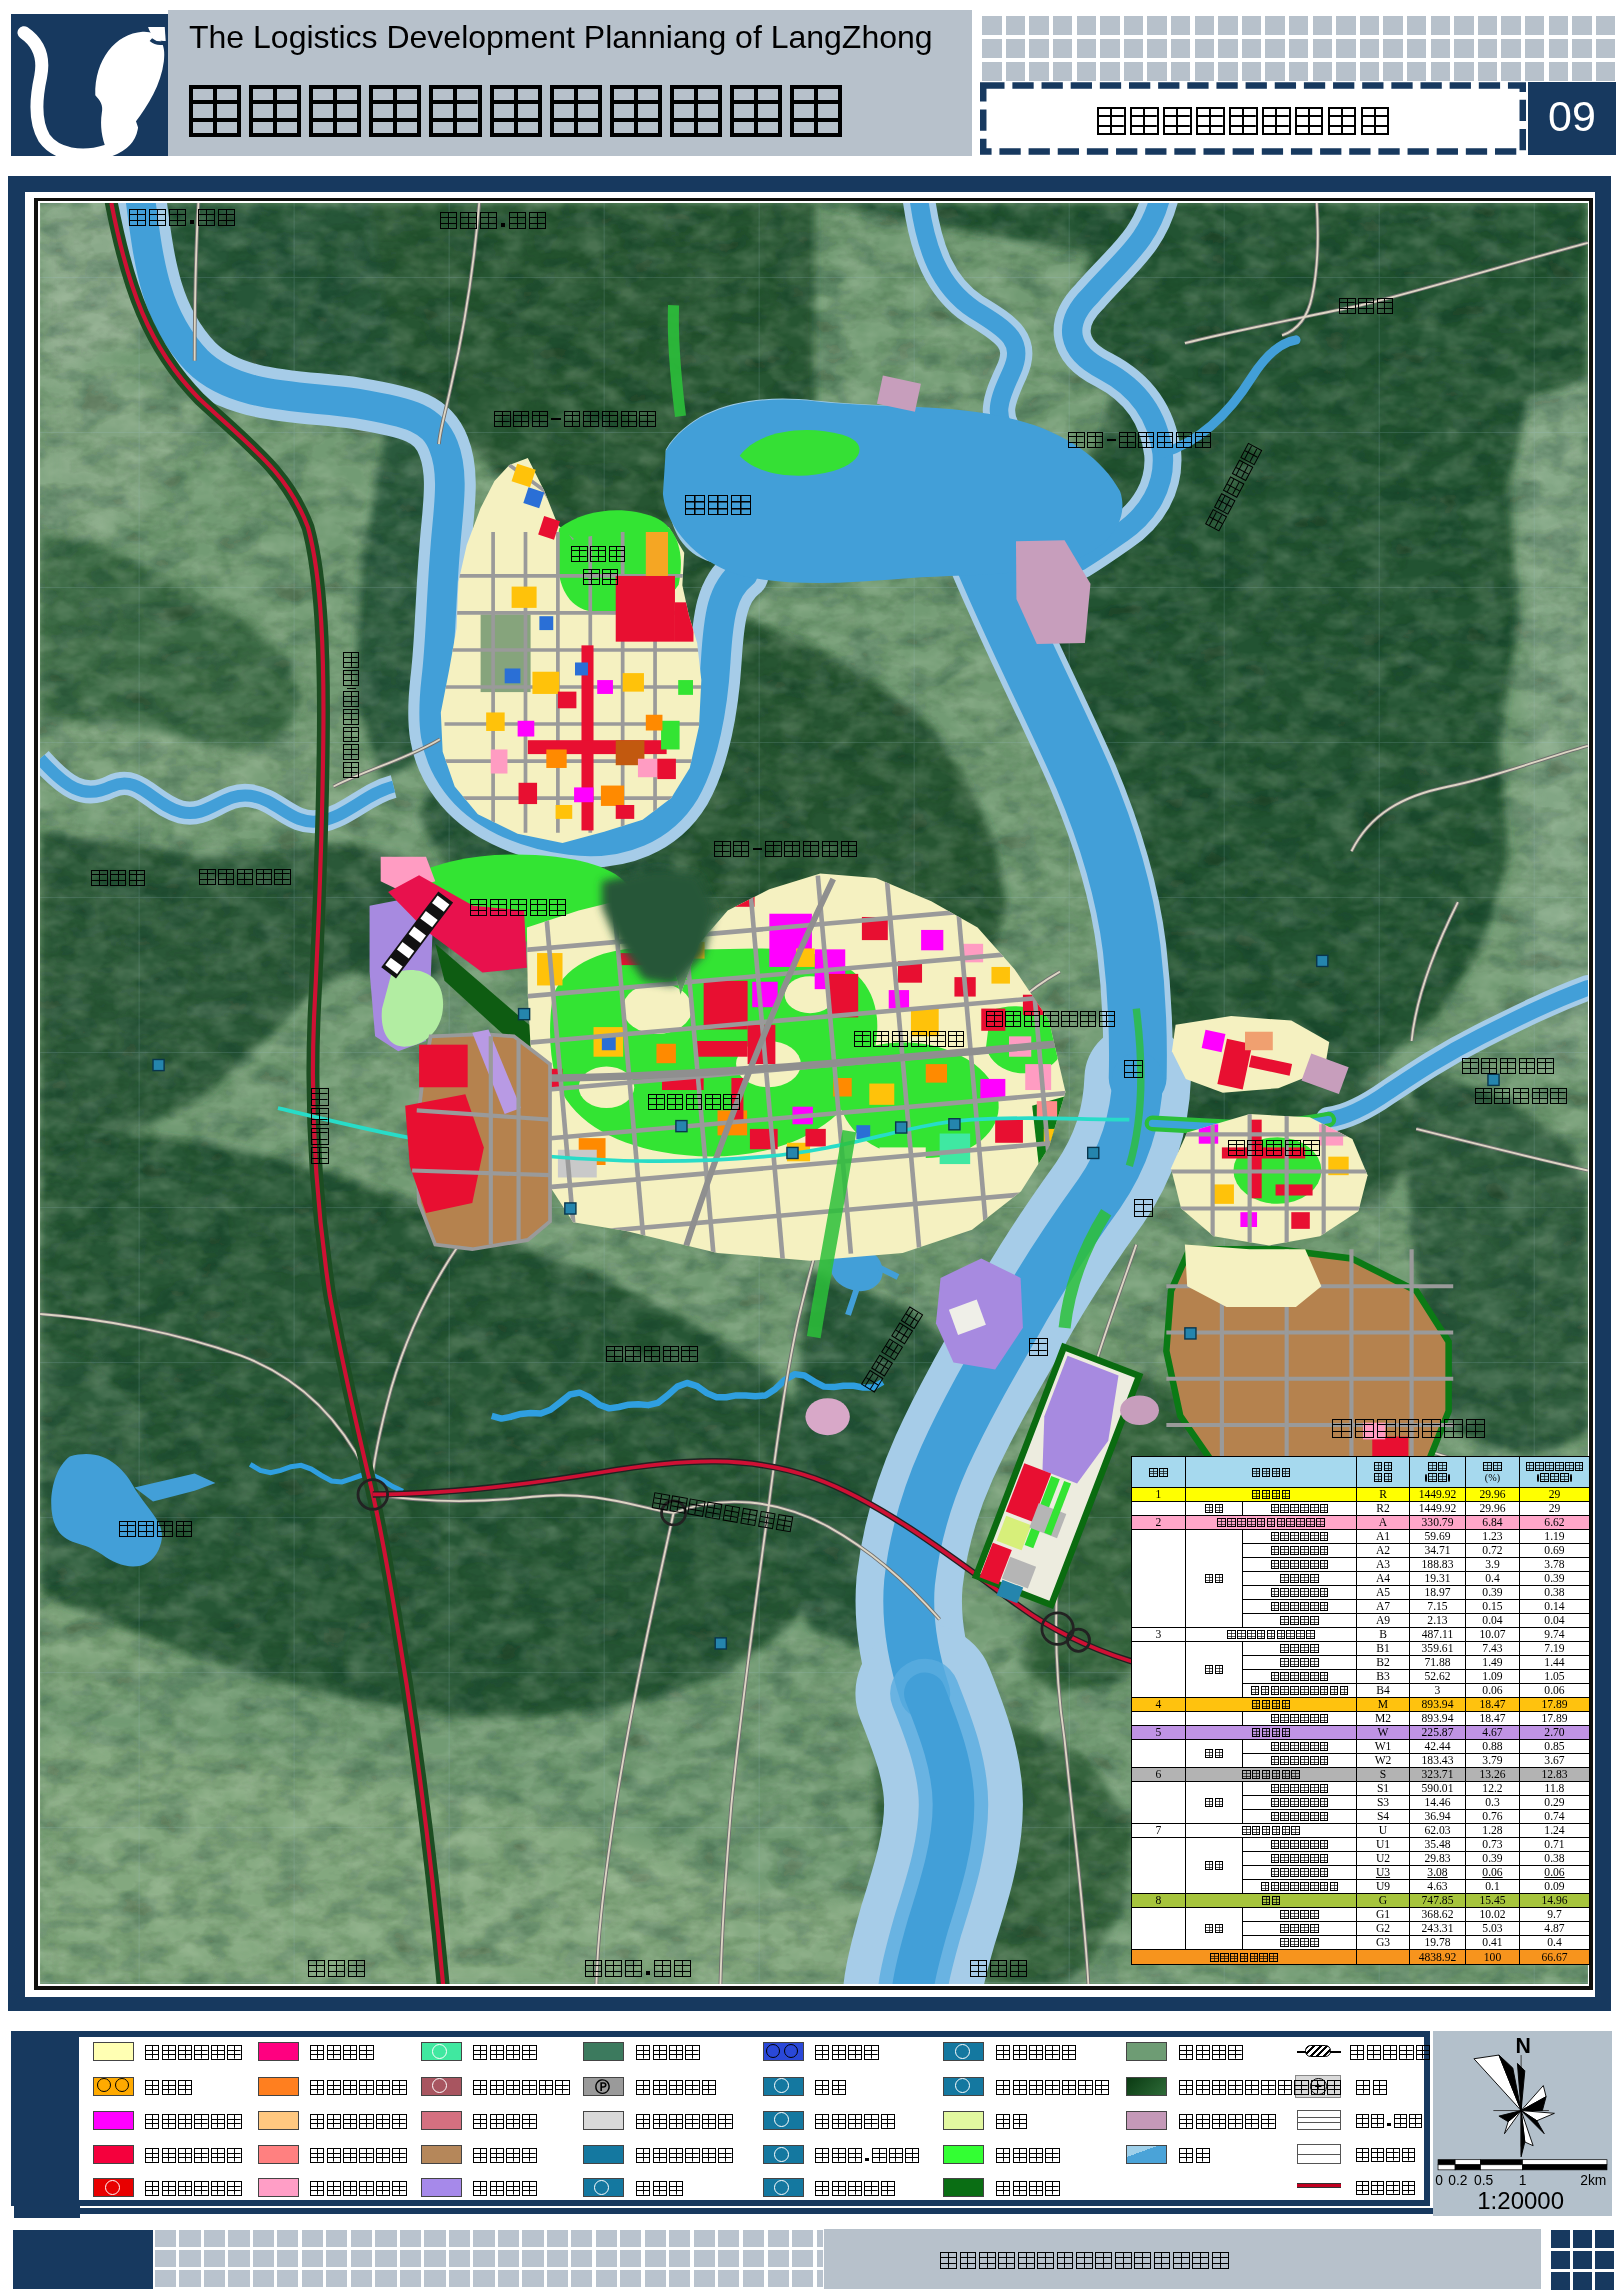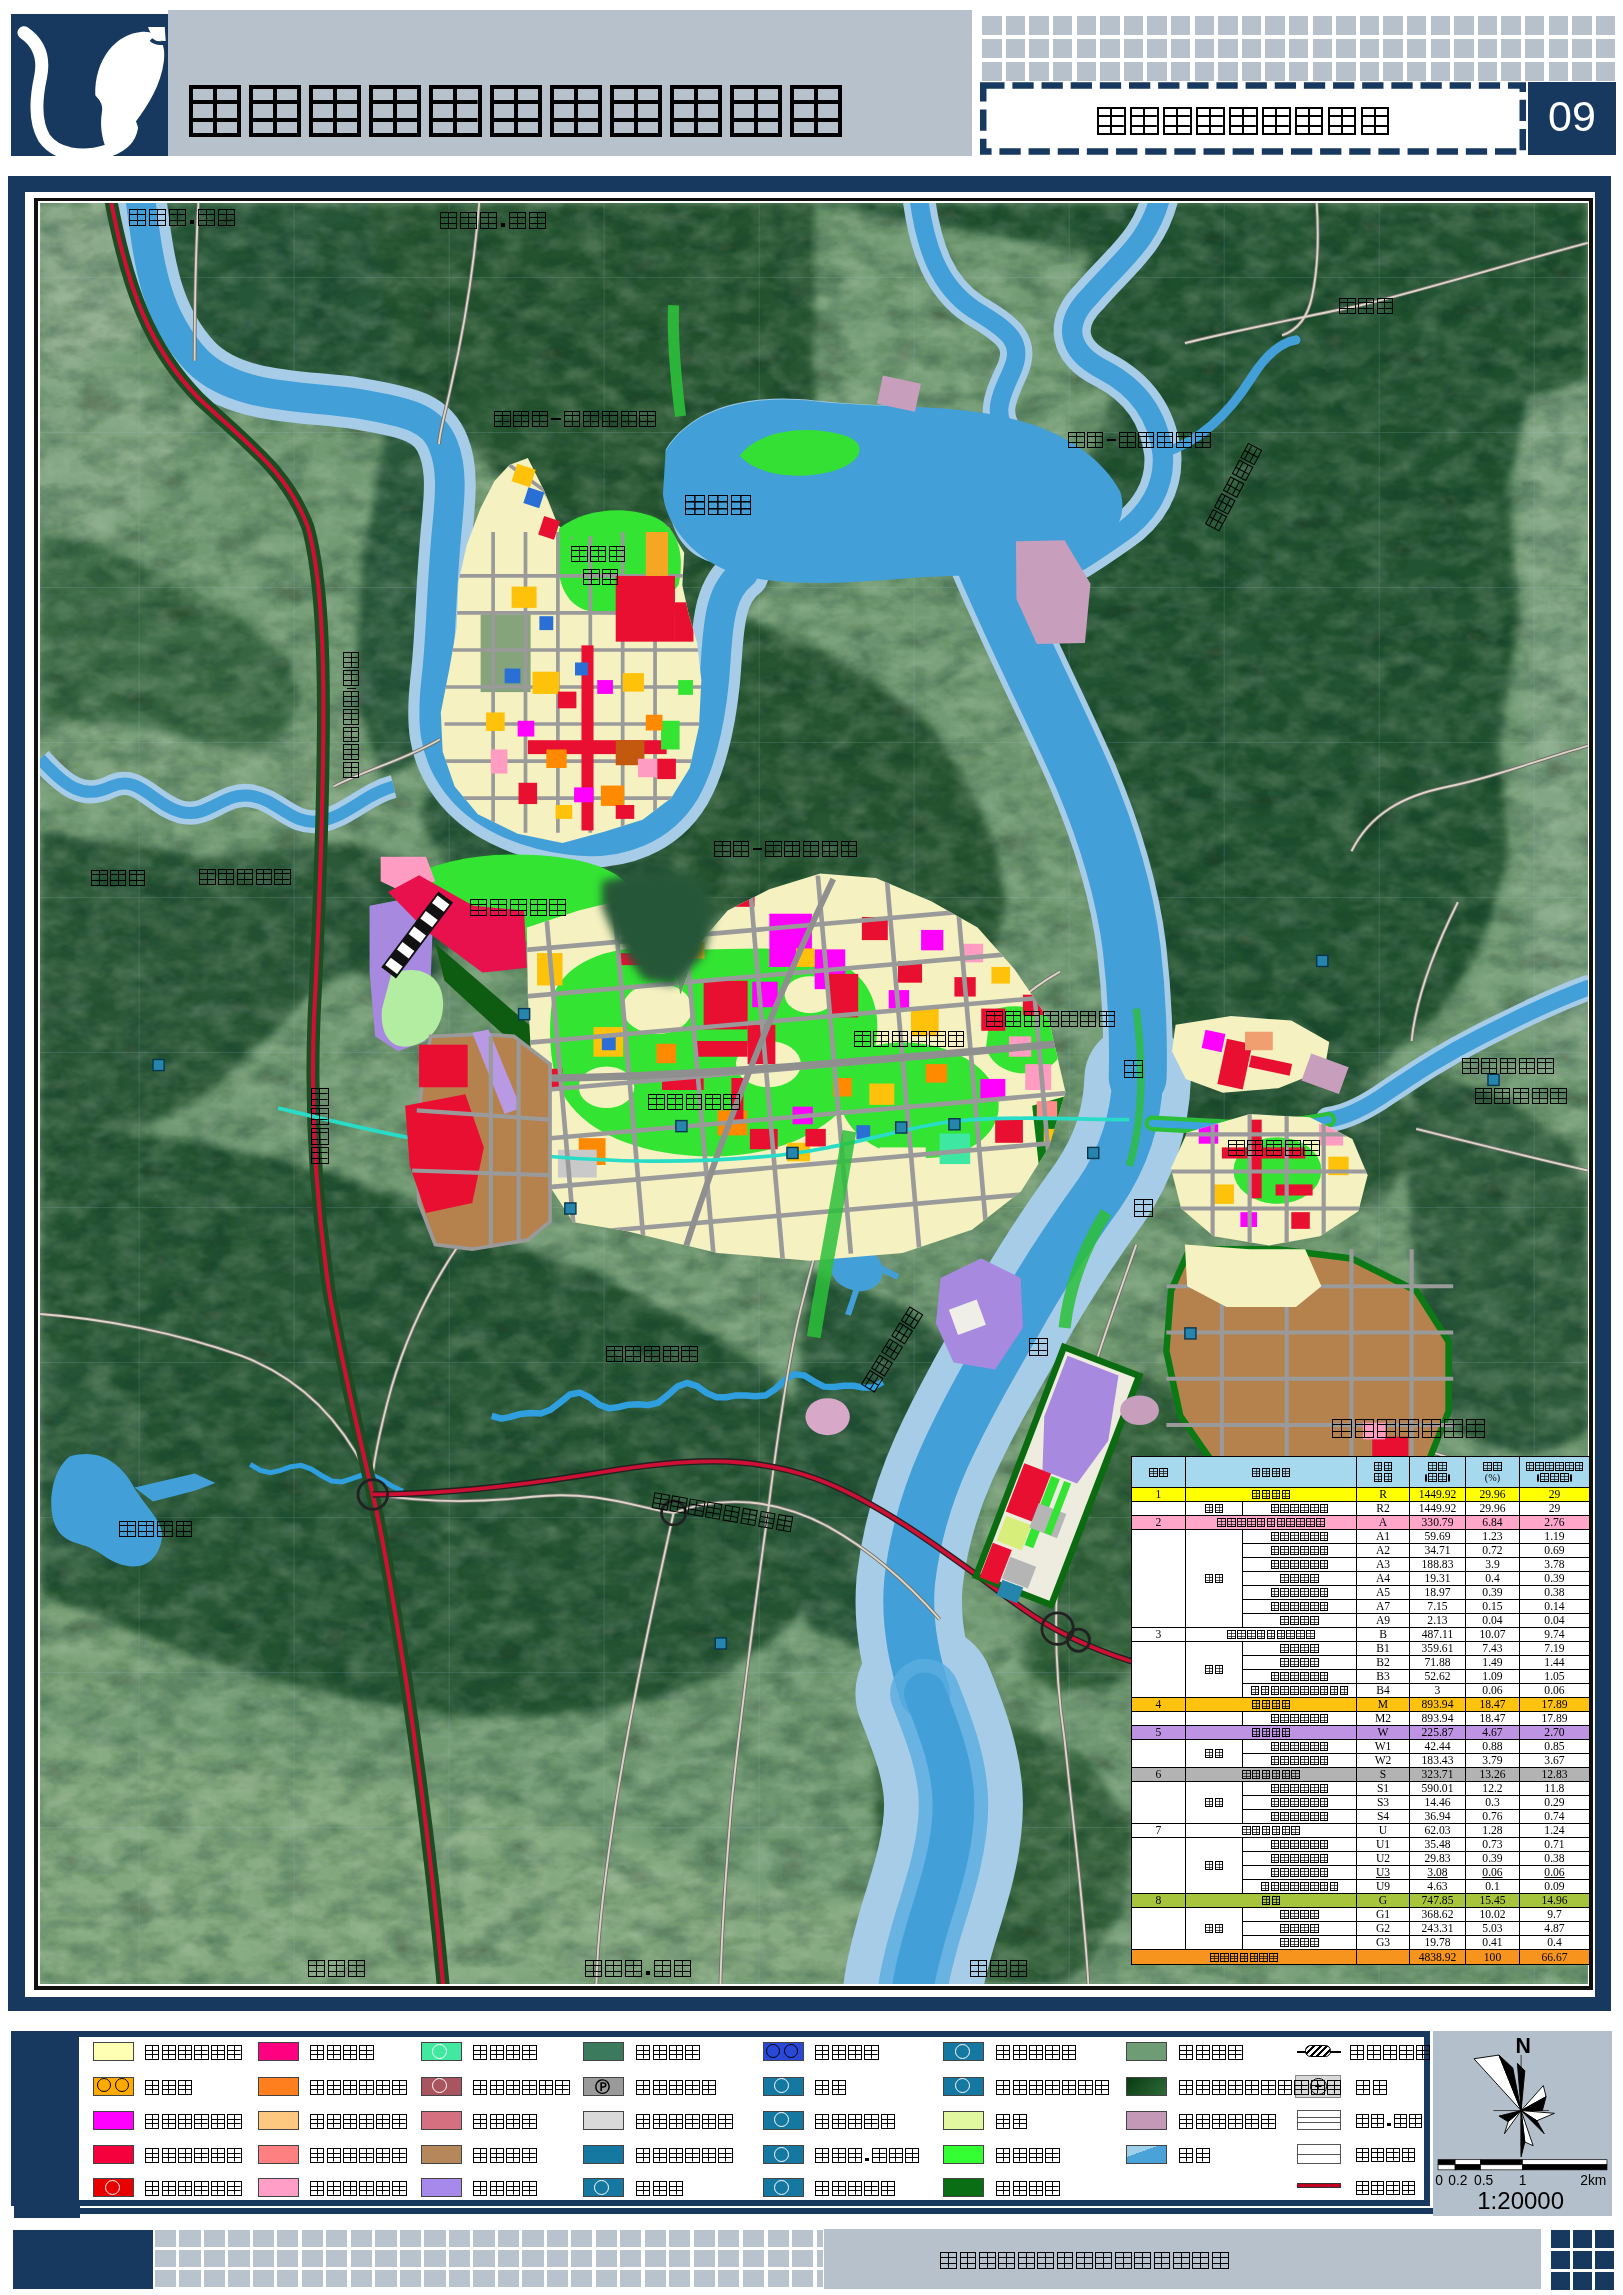--- a/index.html
+++ b/index.html
@@ -14,20 +14,21 @@
 .vlbl b{display:block;margin:.12em auto}
 </style></head><body>
 <div id="page">
     <div class="abs" style="left:10.6px;top:14px;width:157px;height:142px;background:#17395f"><svg width="157" height="142" viewBox="0 0 339 306">
         <path d="M28,40 C60,62 72,95 64,135 C53,185 50,232 72,268 C97,303 152,313 206,296 C238,286 256,268 260,246 C248,210 240,190 244,170" fill="none" stroke="#fff" stroke-width="28" stroke-linecap="round"></path>
         <path d="M182,175 C180,98 226,42 284,38 C318,36 336,62 330,102 C324,152 296,196 268,234 C252,256 228,278 206,292 C196,268 192,240 196,214 C200,196 192,186 182,175 Z" fill="#fff"></path>
         <path d="M296,28 L332,28 L334,58 C316,60 302,48 296,28 Z" fill="#fff"></path>
         <path d="M302,55 C310,62 320,64 330,62" fill="none" stroke="#17395f" stroke-width="8"></path>
       </svg></div>
     <div class="abs" style="left:168px;top:10.2px;width:804px;height:146px;background:#b7c1cb"></div>
+    <div class="abs" style="left:189px;top:18.5px;width:814px;font-size:32px;color:#000">The Logistics Development Planniang of LangZhong</div>
     <div class="abs" style="left:185px;top:74px;font-size:62px;color:#000"><b class="g"></b><b class="g"></b><b class="g"></b><b class="g"></b><b class="g"></b><b class="g"></b><b class="g"></b><b class="g"></b><b class="g"></b><b class="g"></b><b class="g"></b></div>
     <div class="abs" style="left:978px;top:11.6px;width:639px;height:69px;background:
  repeating-linear-gradient(to right,#fff 0 4.2px,transparent 4.2px 23.6px),
  repeating-linear-gradient(to bottom,#fff 0 4.2px,transparent 4.2px 23px),#b7c1cb"></div>
     <div class="abs" style="left:980px;top:82px;width:546px;height:73px;background:#fff"></div>
     <svg class="abs" style="left:980px;top:82px" width="546" height="73" viewBox="0 0 1180 157">
       <rect x="7" y="7" width="1166" height="143" fill="none" stroke="#17395f" stroke-width="14" stroke-dasharray="46 17"></rect>
     </svg>
     <div class="abs" style="left:1095px;top:101px;font-size:34px"><b class="g"></b><b class="g"></b><b class="g"></b><b class="g"></b><b class="g"></b><b class="g"></b><b class="g"></b><b class="g"></b><b class="g"></b></div>
     <div class="abs" style="left:1528px;top:82px;width:88px;height:73px;background:#17395f;color:#fff;font-size:43px;text-align:center;line-height:69px">09</div>
@@ -544,21 +545,21 @@
           <td>1449.92</td>
           <td>29.96</td>
           <td>29</td>
         </tr>
         <tr style="height:13.7px;background:#ffa6c9;">
           <td>2</td>
           <td colspan="2" class="cj"><b class="g"></b><b class="g"></b><b class="g"></b><b class="g"></b><b class="g"></b><b class="g"></b><b class="g"></b><b class="g"></b><b class="g"></b><b class="g"></b><b class="g"></b></td>
           <td>A</td>
           <td>330.79</td>
           <td>6.84</td>
-          <td>2.76</td>
+          <td>6.62</td>
         </tr>
         <tr style="height:13.7px;">
           <td rowspan="7"></td>
           <td rowspan="7" class="cj"><b class="g"></b><b class="g"></b></td>
           <td class="cj"><b class="g"></b><b class="g"></b><b class="g"></b><b class="g"></b><b class="g"></b><b class="g"></b></td>
           <td>A1</td>
           <td>59.69</td>
           <td>1.23</td>
           <td>1.19</td>
         </tr>

